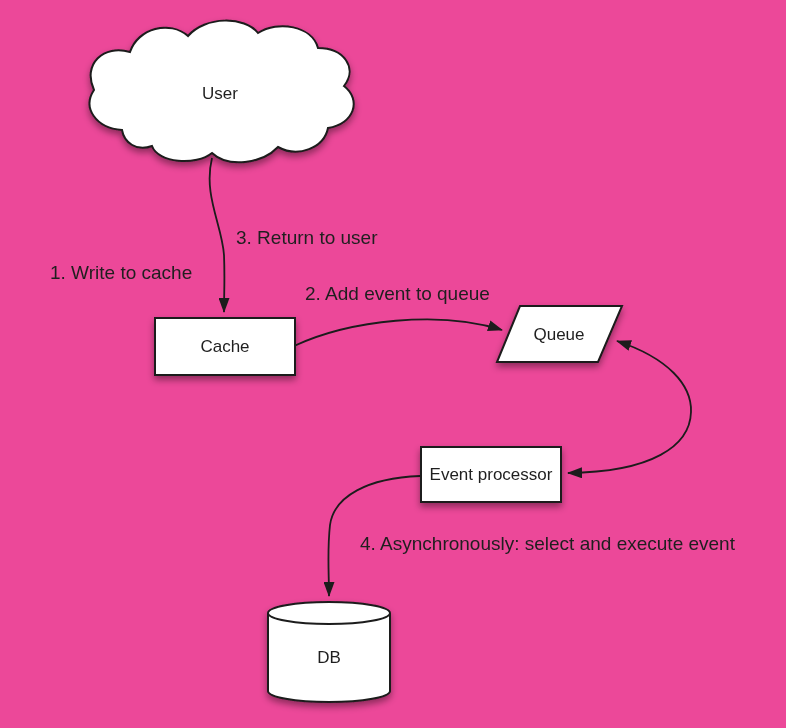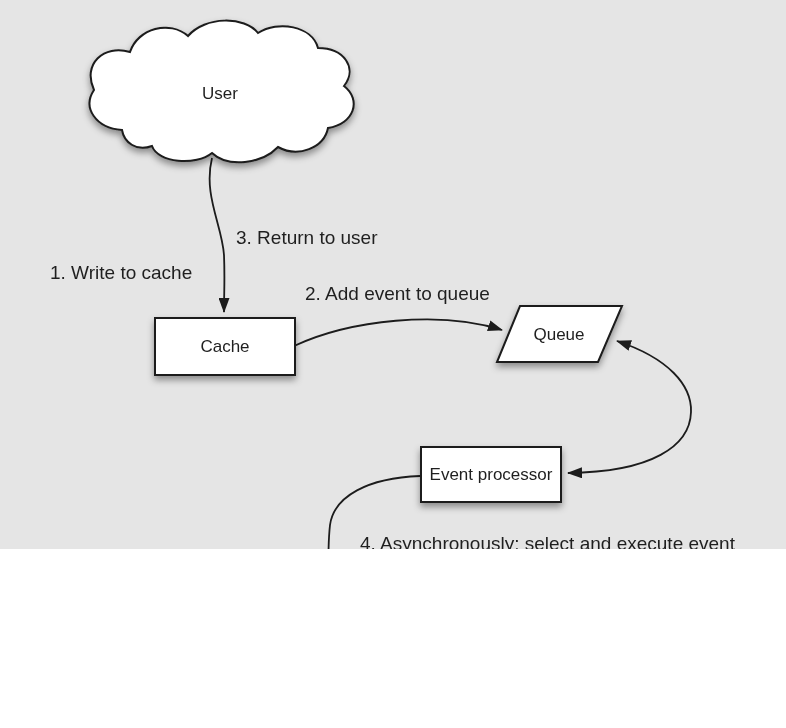--- a/index.html
+++ b/index.html
@@ -4,22 +4,22 @@
 <style>
   html, body {
     margin: 0;
     padding: 0;
     background: #ffffff;
     font-family: "Liberation Sans", sans-serif;
   }
   .stage {
     position: relative;
     width: 786px;
-    height: 549px;
-    background: #e5e5e5;
+    height: 728px;
+    background: #ec4899;
     overflow: hidden;
   }
   svg { display: block; }
   .shape {
     fill: #ffffff;
     stroke: #1c1c1c;
     stroke-width: 2;
   }
   .edge {
     fill: none;

